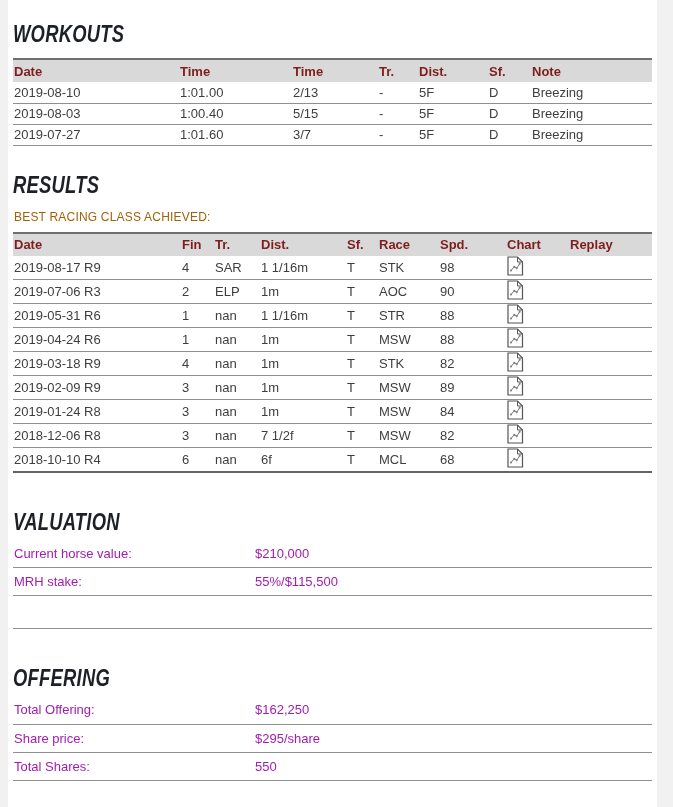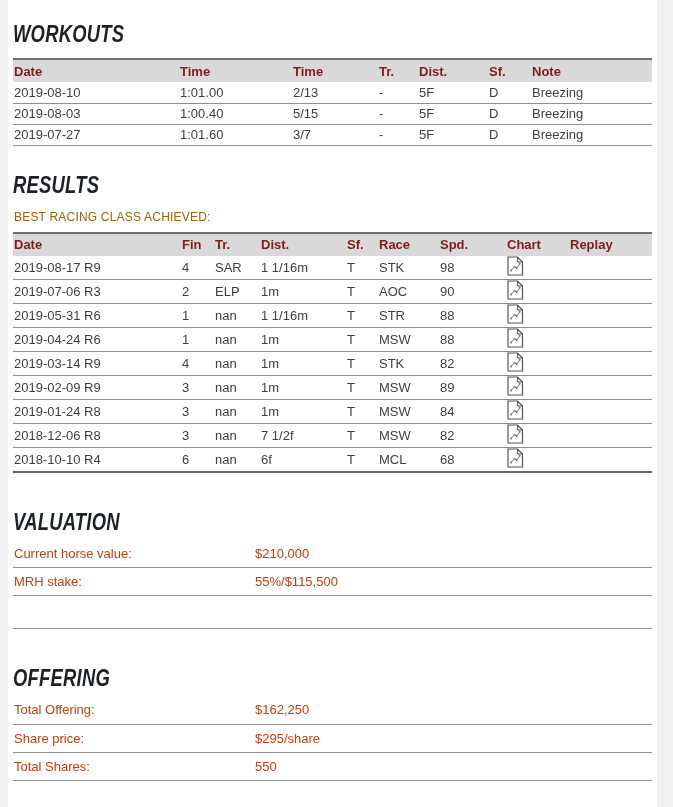--- a/index.html
+++ b/index.html
@@ -63,21 +63,21 @@
     overflow: hidden;
     white-space: nowrap;
   }
   .data-table th:first-child, .data-table td:first-child { padding-left: 1px; }
   .results-table { margin-top: 8px; }
   .results-table tbody tr:last-child td { border-bottom: 2px solid #666; }
 
   .kv-table { margin-top: 6px; }
   .kv-table td {
     font-size: 13px;
-    color: #c2410c;
+    color: #a21caf;
     height: 28px;
     padding: 0;
     vertical-align: middle;
     border-bottom: 1px solid #8f8f8f;
   }
   .kv-table td:first-child { padding-left: 1px; }
 
   .separator {
     border: 0;
     border-top: 1px solid #8f8f8f;
@@ -241,21 +241,21 @@
         <td>1m</td>
         <td>T</td>
         <td>MSW</td>
         <td>88</td>
         <td><a class="chart-link"><svg width="17" height="20" viewBox="0 0 17 20">
                 <use href="#chart-doc-icon"></use>
               </svg></a></td>
         <td></td>
       </tr>
       <tr>
-        <td>2019-03-14 R9</td>
+        <td>2019-03-18 R9</td>
         <td>4</td>
         <td>nan</td>
         <td>1m</td>
         <td>T</td>
         <td>STK</td>
         <td>82</td>
         <td><a class="chart-link"><svg width="17" height="20" viewBox="0 0 17 20">
                 <use href="#chart-doc-icon"></use>
               </svg></a></td>
         <td></td>

